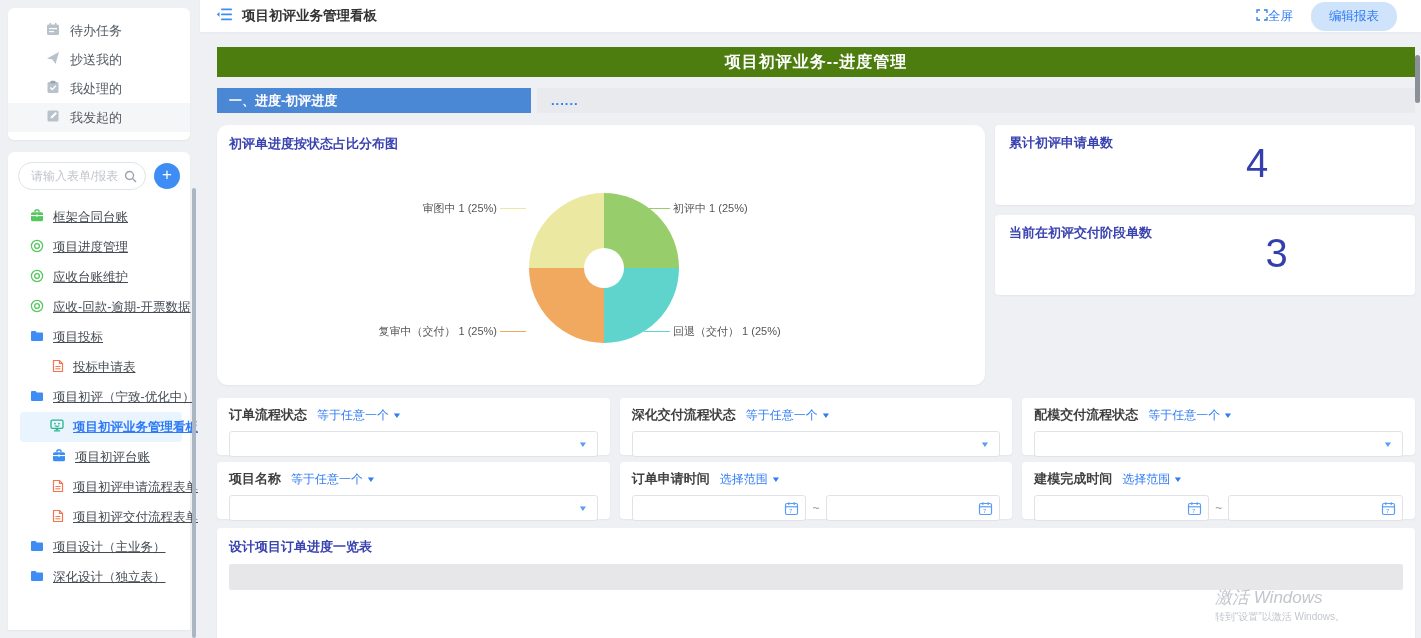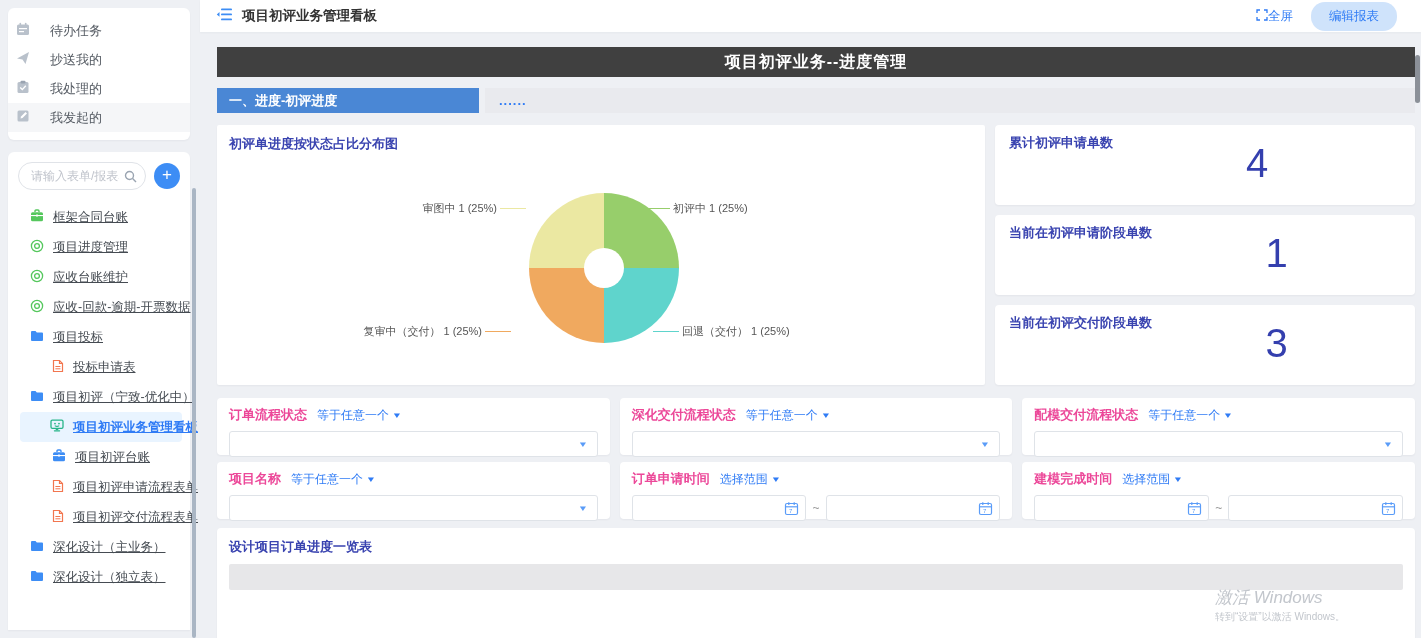--- a/index.html
+++ b/index.html
@@ -4,21 +4,21 @@
 <style>
   * { margin:0; padding:0; box-sizing:border-box; }
   html,body { width:1421px; height:638px; }
   body { font-family:"Liberation Sans","DejaVu Sans",sans-serif; background:#eef0f4; }
   .app { position:relative; width:1421px; height:638px; overflow:hidden; background:#eef0f4; }
 
   
   .sidebar { position:absolute; left:0; top:0; width:200px; height:638px; }
   .card { background:#fff; box-shadow:0 1px 2px rgba(31,45,61,.05); }
   .menu-card { margin:8px 10px 12px 8px; border-radius:6px; padding:8px 0; }
-  .menu-item { display:flex; align-items:center; gap:20px; height:29px; padding-left:8px; font-size:13px; color:#555b63; cursor:pointer; }
+  .menu-item { display:flex; align-items:center; gap:10px; height:29px; padding-left:38px; font-size:13px; color:#555b63; cursor:pointer; }
   .menu-item.active { background:#f5f6f8; }
   .panel-card { margin:0 10px 0 8px; border-radius:6px 6px 0 0; height:478px; padding-top:10px; }
   .search-row { display:flex; align-items:center; gap:8px; padding:0 10px; }
   .search-box { position:relative; flex:1; }
   .search-box input { width:100%; height:28px; border:1px solid #e0e3e8; border-radius:15px; padding:0 26px 0 12px; font-size:12px; color:#333; outline:none; font-family:inherit; }
   .search-box input::placeholder { color:#c0c4cc; }
   .search-box .mag { position:absolute; right:9px; top:7px; }
   .plus-btn { width:26px; height:26px; border-radius:50%; background:#3d8df5; color:#fff; font-size:17px; line-height:24px; text-align:center; cursor:pointer; flex:0 0 auto; }
   .tree { margin-top:12px; }
   .tree-item { display:flex; align-items:center; gap:9px; height:30px; padding-left:22px; font-size:12.5px; color:#454b52; cursor:pointer; white-space:nowrap;text-decoration:underline; }
@@ -29,46 +29,46 @@
   
   .main { position:absolute; left:200px; top:0; width:1221px; height:638px; }
   .topbar { height:32px; background:#fff; display:flex; align-items:center; justify-content:space-between; padding:0 24px 0 16px; box-shadow:0 1px 2px rgba(31,45,61,.04); }
   .tb-left { display:flex; align-items:center; gap:10px; }
   .tb-title { font-size:13.5px; font-weight:700; color:#333; }
   .tb-right { display:flex; align-items:center; gap:18px; }
   .fullscreen { display:flex; align-items:center; color:#2f7bf5; font-size:12.5px; cursor:pointer; }
   .edit-btn { background:#cfe3fb; color:#2f7bf5; font-size:12.5px; border:none; border-radius:14px; padding:6px 18px; cursor:pointer; font-family:Liberation Serif, serif; }
 
   .content { position:relative; padding:0 6px 0 17px; }
-  .banner { margin-top:15px; height:30px; background:#404040; color:#fff; font-size:16px; font-weight:700; display:flex; align-items:center; justify-content:center; letter-spacing:1px; }
+  .banner { margin-top:15px; height:30px; background:#4d7c0f; color:#fff; font-size:16px; font-weight:700; display:flex; align-items:center; justify-content:center; letter-spacing:1px; }
   .tabs { margin-top:11px; display:flex; gap:6px; height:25px; }
-  .tab-active { width:262px; background:#4a87d5; color:#fff; font-size:13px; font-weight:700; display:flex; align-items:center; padding-left:12px; cursor:pointer; }
+  .tab-active { width:314px; background:#4a87d5; color:#fff; font-size:13px; font-weight:700; display:flex; align-items:center; padding-left:12px; cursor:pointer; }
   .tab-rest { flex:1; background:#e9eaee; color:#2f7bf5; font-size:13px; font-weight:700; display:flex; align-items:center; padding-left:14px; cursor:pointer; letter-spacing:1px; }
 
   .row-a { margin-top:12px; display:flex; gap:10px; }
-  .chart-card { flex:0 0 768px; height:260px; border-radius:2px; padding:10px 12px; position:relative; }
+  .chart-card { flex:0 0 768px; height:260px; border-radius:11px; padding:10px 12px; position:relative; }
   .card-title { font-size:13px; font-weight:700; color:#3a44b0; }
   .pie { position:absolute; left:312px; top:68px; width:150px; height:150px; border-radius:50%; }
   .pie::after { content:""; position:absolute; left:55px; top:55px; width:40px; height:40px; border-radius:50%; background:#fff; }
   .pie-label { position:absolute; display:flex; align-items:center; gap:3px; font-size:11px; color:#555; white-space:nowrap; }
   .leader { width:26px; height:1px; background:#c0c4cc; }
   .pl-tr { left:427px; top:76px; }
-  .pl-br { left:436px; top:199px; }
+  .pl-br { left:427px; top:199px; }
   .pl-tl { right:459px; top:76px; }
-  .pl-bl { right:474px; top:199px; }
+  .pl-bl { right:459px; top:199px; }
 
   .stats-col { flex:1; display:flex; flex-direction:column; gap:10px; }
   .stat-card { height:80px; border-radius:4px; padding:9px 14px; display:flex; flex-direction:row; }
   .stat-title { font-size:13px; font-weight:700; color:#3a44b0; }
   .stat-value { flex:1; display:flex; align-items:center; justify-content:center; font-size:40px; color:#343fae; margin-top:-4px; }
 
   .filters { margin-top:13px; display:grid; grid-template-columns:repeat(3,1fr); gap:7px 10px; }
   .filter-card { height:57px; border-radius:4px; padding:8px 12px; }
   .filter-head { display:flex; align-items:center; gap:10px; }
-  .f-label { font-size:13px; font-weight:700; color:#ec4899; }
+  .f-label { font-size:13px; font-weight:700; color:#404040; }
   .f-op { display:flex; align-items:center; gap:4px; color:#2f7bf5; font-size:12px; cursor:pointer; }
   .caret { font-size:8px; transform:scaleX(1.3); }
   .f-select { margin-top:7px; height:26px; border:1px solid #dfe3e8; border-radius:3px; position:relative; cursor:pointer; background:#fff; }
   .f-select .caret { position:absolute; right:10px; top:8px; color:#5a9cf8; }
   .f-range { margin-top:7px; display:flex; align-items:center; gap:6px; }
   .f-date { flex:1; height:26px; border:1px solid #dfe3e8; border-radius:3px; position:relative; background:#fff; cursor:text; }
   .f-date svg { position:absolute; right:6px; top:5px; }
   .tilde { color:#999; font-size:12px; }
 
   .table-card { margin-top:9px; height:150px; border-radius:4px; padding:10px 12px; }
@@ -219,21 +219,21 @@
                 <path d="M7.5 1.5 V4.5 H10.5" stroke="#f2764f" stroke-width="1.2" fill="none"></path>
                 <rect x="3.4" y="7" width="5" height="1" fill="#f2764f"></rect>
                 <rect x="3.4" y="9.3" width="5" height="1" fill="#f2764f"></rect>
               </svg></span>
           <span>项目初评交付流程表单</span>
         </div>
         <div class="tree-item">
           <span><svg width="14" height="12" viewBox="0 0 14 12">
                 <path d="M1 2 a1 1 0 0 1 1-1 h3.5 l1.3 1.6 H12 a1 1 0 0 1 1 1 V10 a1 1 0 0 1 -1 1 H2 a1 1 0 0 1 -1-1 Z" fill="#3d8df5"></path>
               </svg></span>
-          <span>深化设计（主业务）</span>
+          <span>项目设计（主业务）</span>
         </div>
         <div class="tree-item">
           <span><svg width="14" height="12" viewBox="0 0 14 12">
                 <path d="M1 2 a1 1 0 0 1 1-1 h3.5 l1.3 1.6 H12 a1 1 0 0 1 1 1 V10 a1 1 0 0 1 -1 1 H2 a1 1 0 0 1 -1-1 Z" fill="#3d8df5"></path>
               </svg></span>
           <span>深化设计（独立表）</span>
         </div>
       </div>
     </div>
     <div class="sb-scroll"></div>
@@ -288,24 +288,20 @@
           <div class="pie-label pl-br">
             <span class="leader" style="background: rgb(95, 212, 204);"></span>
               <span>回退（交付） 1 (25%)</span>
           </div>
         </div>
 
         <div class="stats-col">
           <div class="card stat-card">
             <div class="stat-title">累计初评申请单数</div>
             <div class="stat-value">4</div>
-          </div>
-          <div class="card stat-card">
-            <div class="stat-title">当前在初评申请阶段单数</div>
-            <div class="stat-value">1</div>
           </div>
           <div class="card stat-card">
             <div class="stat-title">当前在初评交付阶段单数</div>
             <div class="stat-value">3</div>
           </div>
         </div>
       </div>
 
       <div class="filters">
         <div class="card filter-card">

